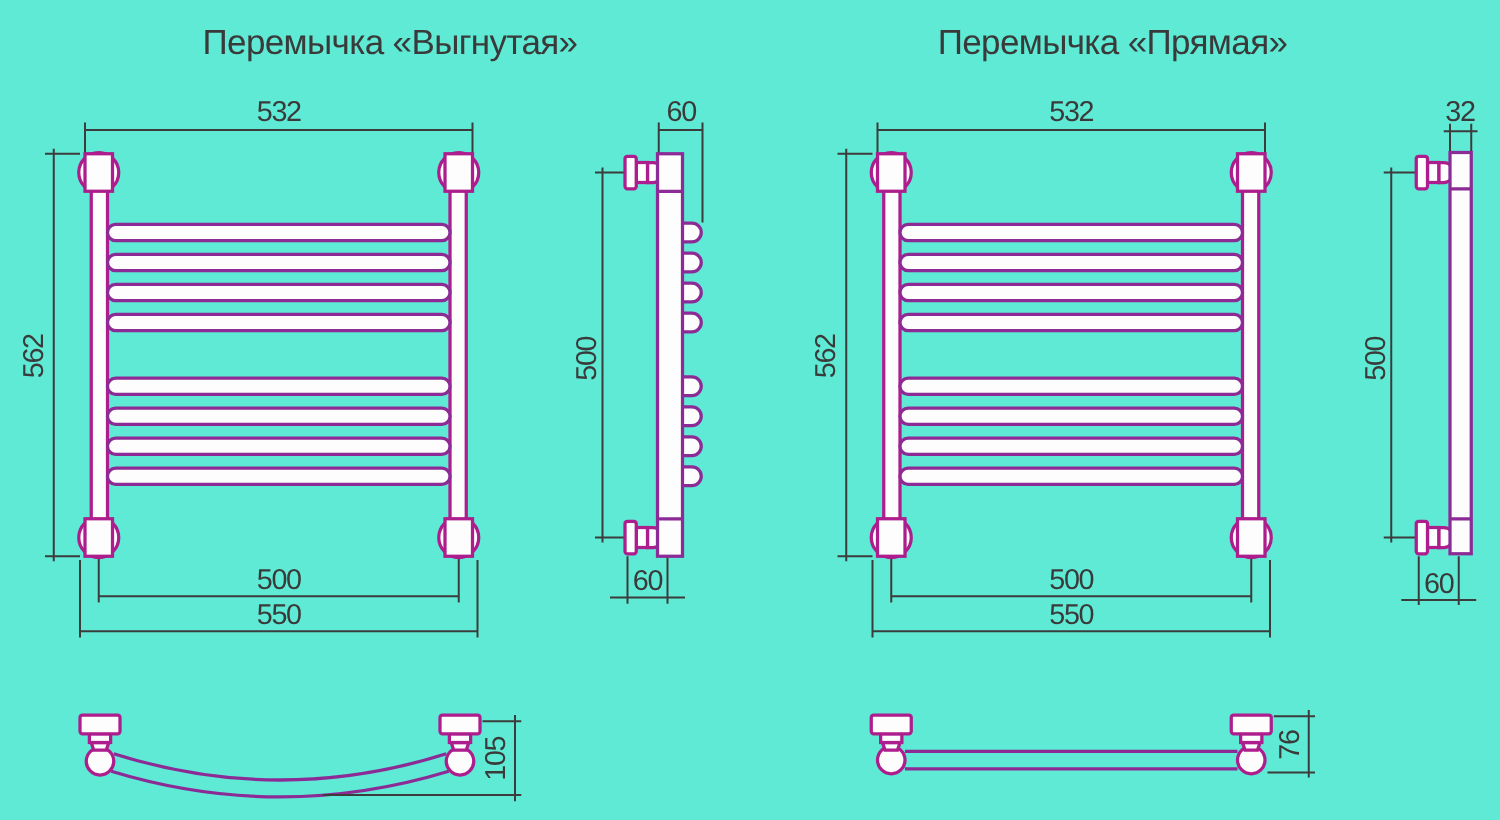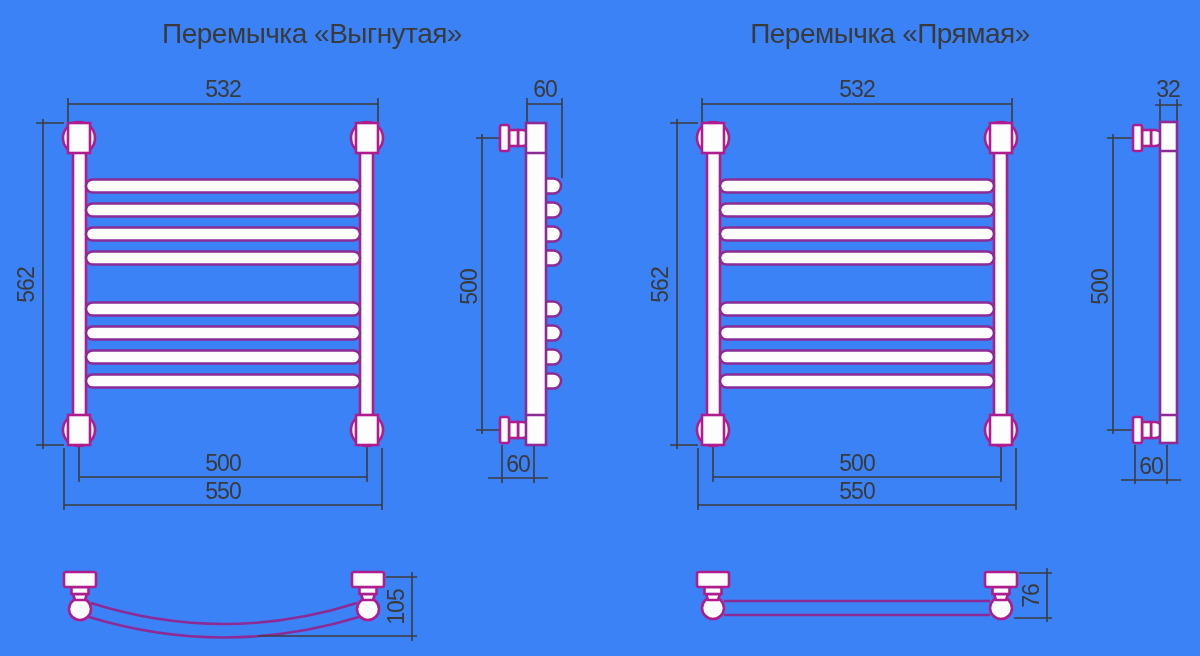--- a/index.html
+++ b/index.html
@@ -1,16 +1,16 @@
 <!DOCTYPE html>
 <html><head>
 <meta charset="utf-8">
 <style>
   html,body{margin:0;padding:0;background:#e8e8e8;}
-  .stage{width:1200px;height:656px;background:#3b82f6;position:relative;overflow:hidden;}
+  .stage{width:1200px;height:656px;background:#5eead4;position:relative;overflow:hidden;}
   svg{display:block;}
   svg text{font-family:"Liberation Sans","DejaVu Sans",sans-serif;fill:#3a3a3a;}
   .title-text{font-size:28px;letter-spacing:-0.5px;}
   .dim-label{font-size:23px;letter-spacing:-1px;}
   .dim{stroke:#3c3c3c;stroke-width:1.6;fill:none;stroke-linecap:butt;}
   .pink{stroke:#ad1d8d;}
   .purple{stroke:#8d2b96;}
   .prod{stroke-width:2.6;fill:#fdfdfd;}
   .open{fill:none;}
 </style>

